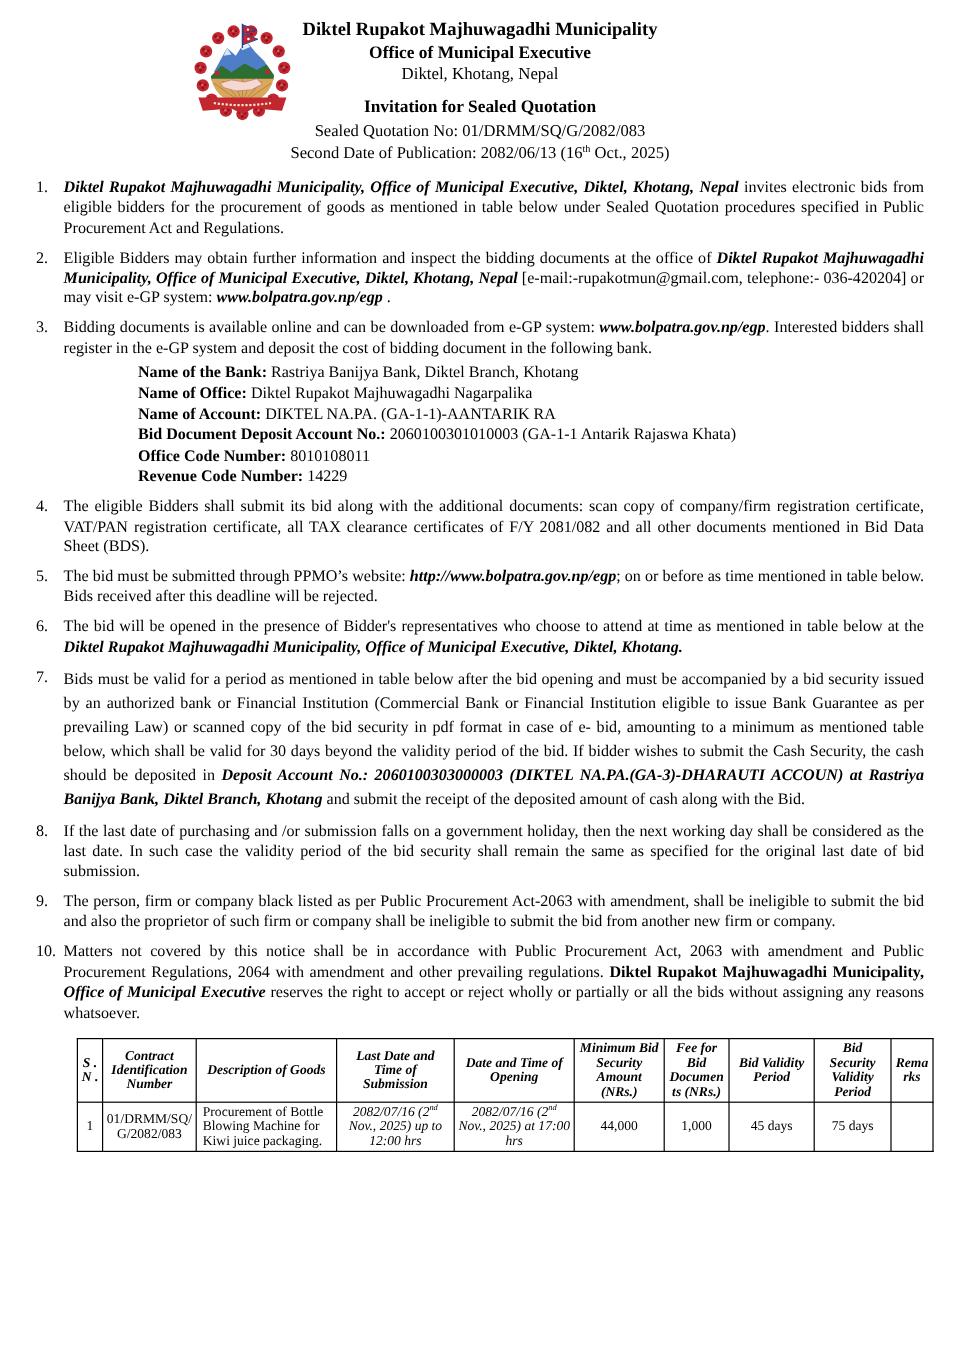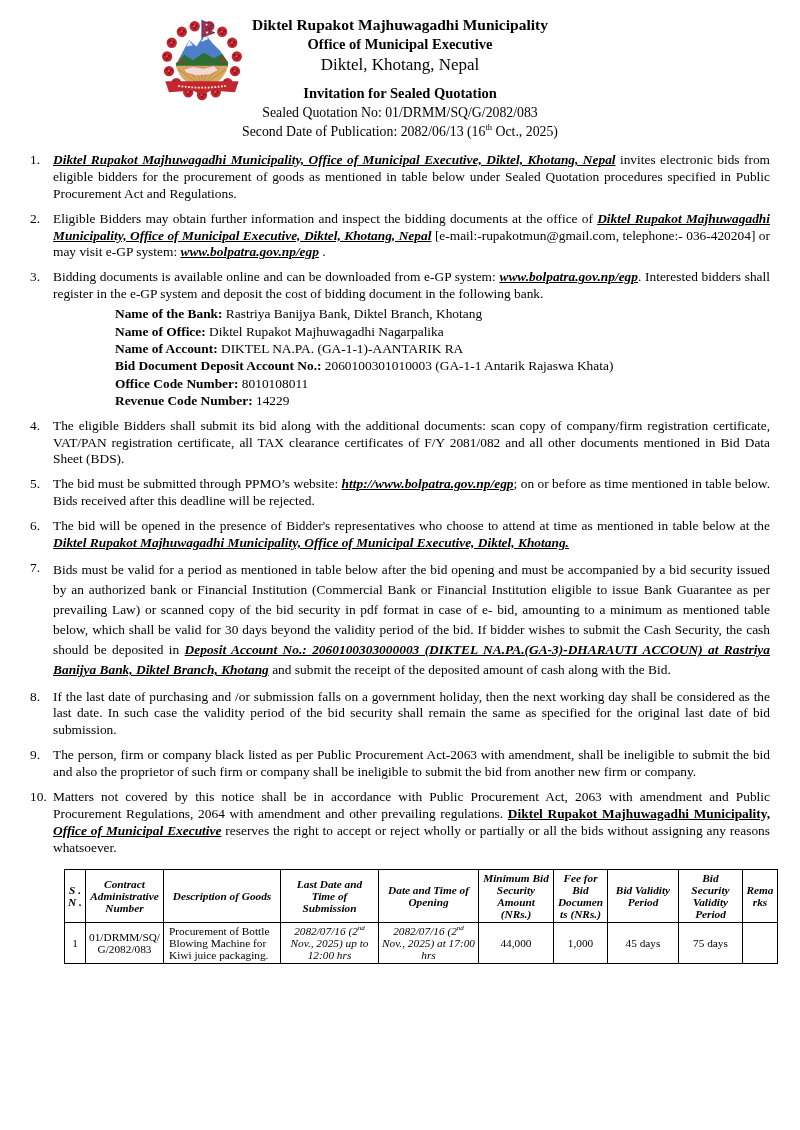--- a/index.html
+++ b/index.html
@@ -8,33 +8,33 @@
     width:800px; height:990px; position:relative; overflow:hidden;
     background:#ffffff; color:#000;
     font-family:"Liberation Serif","DejaVu Serif",serif;
     padding:16px 30px 0 30px;
   }
   
   .masthead { position:relative; text-align:center; }
   .emblem { position:absolute; left:126px; top:2px; width:92px; height:88px; }
   .m-line1 { font-size:15.5px; font-weight:bold; }
   .m-line2 { font-size:14.5px; font-weight:bold; margin-top:2px; }
-  .m-line3 { font-size:17px; margin-top:2px; }
+  .m-line3 { font-size:14px; margin-top:2px; }
   .doc-title { font-size:14.5px; font-weight:bold; margin-top:10px; }
   .q-line { font-size:13.8px; margin-top:3px; }
   
   .body-list { margin-top:12px; }
   .para { display:flex; margin-bottom:8px; }
   .para-num { width:23px; flex:none; font-size:13.4px; line-height:1.26; }
   .para-text { flex:1; text-align:justify; font-size:13.4px; line-height:1.26; }
   .para.spread .para-text { line-height:1.5; }
   .bank-block { margin:0 0 8px 85px; font-size:13.4px; line-height:1.3; }
   .bank-label { font-weight:bold; }
   
-  .seg-b { font-weight:bold;text-decoration:underline; }
+  .seg-b { font-weight:bold; }
   .seg-i { font-style:italic; }
   .seg-sup { vertical-align:super; font-size:0.62em; line-height:0; }
   
   .quote-table { border-collapse:collapse; table-layout:fixed; margin:12px 0 0 34px; width:713px; }
   .quote-table th, .quote-table td {
     border:1px solid #000; text-align:center; vertical-align:middle;
     padding:2px 3px; font-size:11.3px; overflow-wrap:break-word;
   }
   .quote-table th { font-weight:bold; font-style:italic; }
   .quote-table td.desc { text-align:left; padding-left:5px; }
@@ -187,21 +187,21 @@
       <col style="width:100px">
         <col style="width:75px">
         <col style="width:54px">
         <col style="width:71px">
       <col style="width:64px">
         <col style="width:35px">
     </colgroup>
     <thead>
       <tr>
         <th>S . N .</th>
-        <th>Contract Administrative Number</th>
+        <th>Contract Identification Number</th>
         <th>Description of Goods</th>
         <th>Last Date and Time of Submission</th>
         <th>Date and Time of Opening</th>
         <th>Minimum Bid Security Amount (NRs.)</th>
         <th>Fee for Bid Documents (NRs.)</th>
         <th>Bid Validity Period</th>
         <th>Bid Security Validity Period</th>
         <th>Remarks</th>
       </tr>
     </thead>

